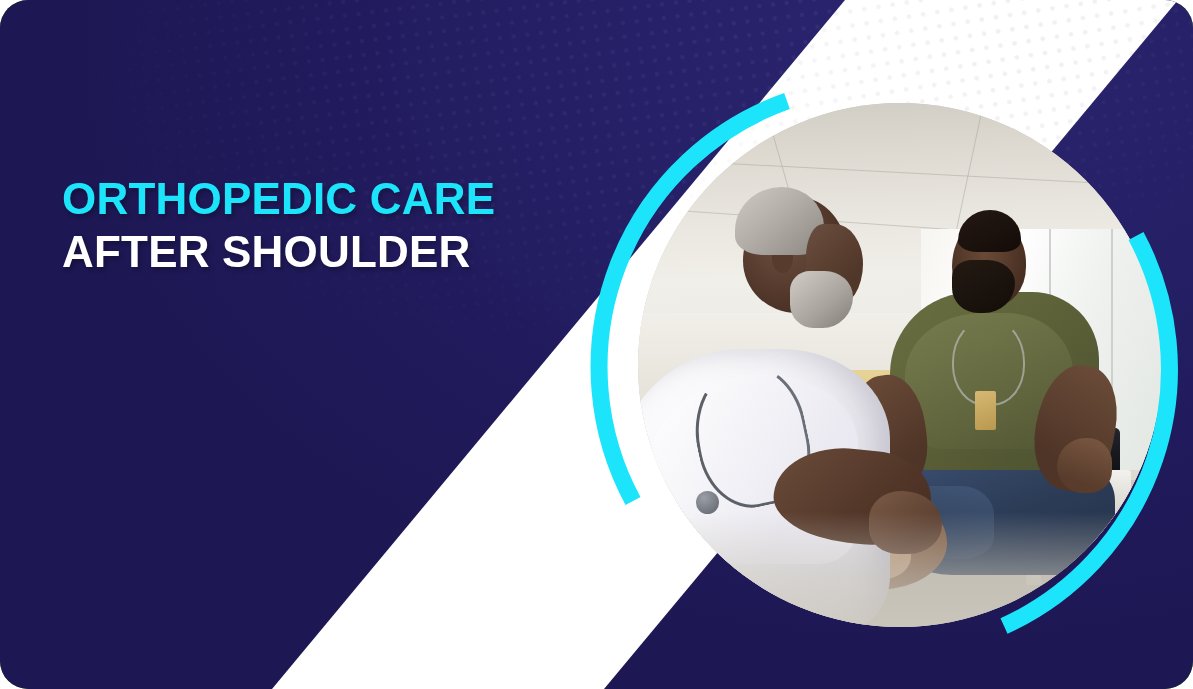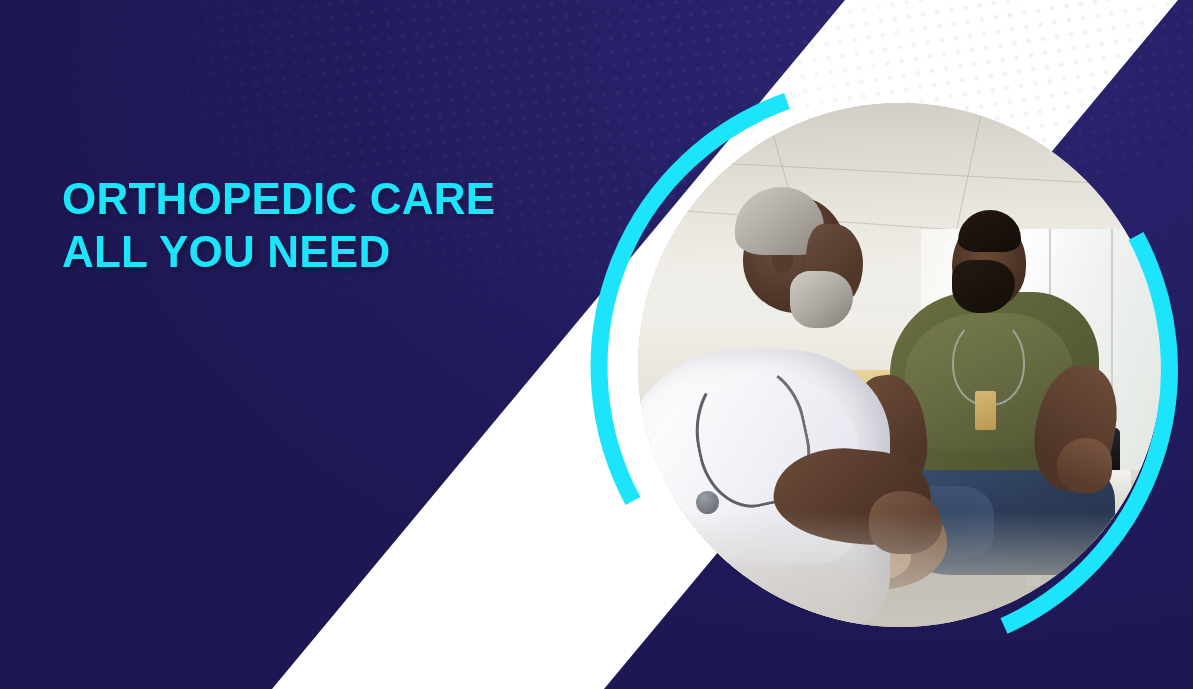--- a/index.html
+++ b/index.html
@@ -11,20 +11,21 @@
   body {
     font-family: "Liberation Sans", sans-serif;
   }
 
   .banner {
     position: relative;
     width: 1193px;
     height: 689px;
     overflow: hidden;
     background: #4d7c0f;
+    border-radius: 28px;
   }
 
   
   .bg-base {
     position: absolute;
     inset: 0;
     background:
       radial-gradient(ellipse 900px 620px at 78% 8%, #2b2570 0%, #251f66 42%, #201a5b 72%, #1d1753 100%);
   }
 
@@ -421,18 +422,18 @@
     </div>
   </div>
 
   <svg class="arcs" width="1193" height="689" viewBox="0 0 1193 689">
     <path d="M 787 101 A 282 282 0 0 0 633 501" fill="none" stroke="#1CE5FB" stroke-width="17" stroke-linecap="butt"></path>
     <path d="M 1136 236 A 282 282 0 0 1 1004 626" fill="none" stroke="#1CE5FB" stroke-width="17" stroke-linecap="butt"></path>
   </svg>
 
   <div class="headline">
     <span class="line cyan">ORTHOPEDIC CARE</span>
-    <span class="line cyan">ALL YOU NEED</span>
+    <span class="line white">AFTER SHOULDER</span>
   </div>
 
   <span class="sr">Older doctor in white coat with stethoscope examining the taped ankle of a seated younger man in an olive t-shirt and jeans in a clinic</span>
 
 </div>
 
 </body></html>

